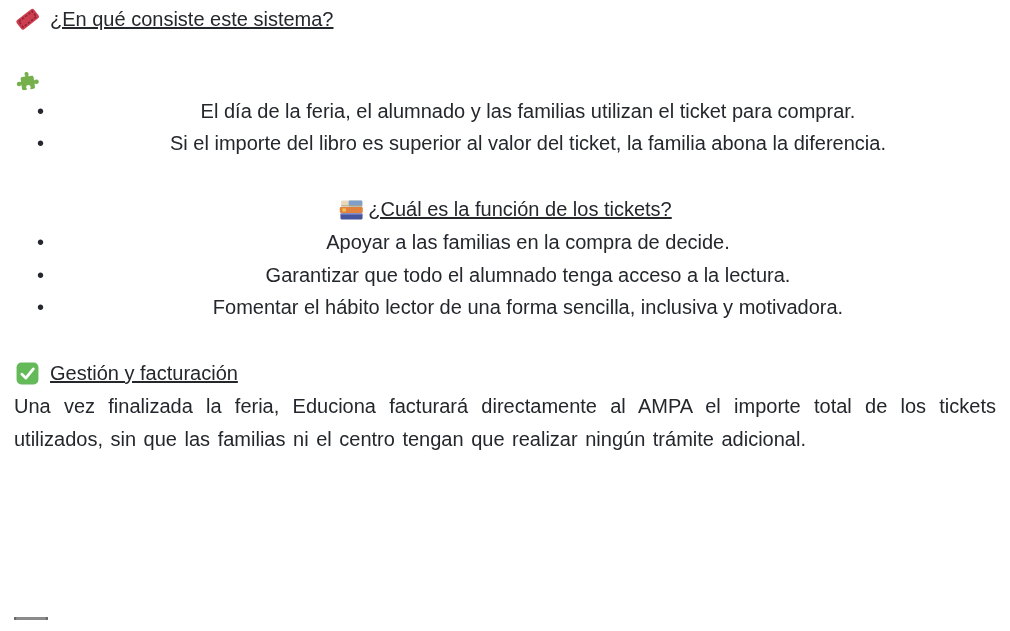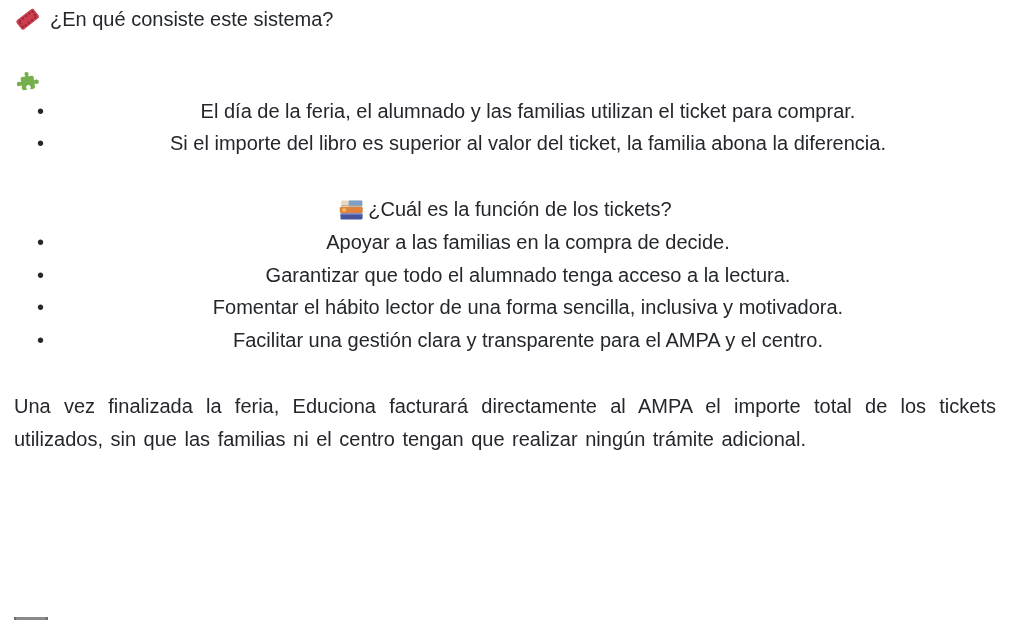--- a/index.html
+++ b/index.html
@@ -18,20 +18,21 @@
     height: 100%;
     padding: 3px 14px 0 14px;
   }
   .section { margin-bottom: 32.8px; }
   .section:last-child { margin-bottom: 0; }
   .heading {
     display: flex;
     align-items: center;
     gap: 9px;
     font-weight: 400;
+    text-decoration: underline;
   }
   .heading.tight { gap: 3px; justify-content: center; }
   .emoji {
     flex: 0 0 auto;
     display: inline-flex;
     width: 27px; height: 26px;
     align-items: center; justify-content: center;
   }
   .emoji svg { display: block; }
   .para {
@@ -113,23 +114,31 @@
           <rect x="9.4" y="4.2" width="12.6" height="5.4" rx="1" fill="#7d9fc9"></rect>
           <rect x="2.4" y="8.6" width="19.6" height="1" fill="#b7a784"></rect>
         </svg>
       </span>
       <span>¿Cuál es la función de los tickets?</span>
     </div>
     <ul class="bullets">
       <li>Apoyar a las familias en la compra de decide.</li>
       <li>Garantizar que todo el alumnado tenga acceso a la lectura.</li>
       <li>Fomentar el hábito lector de una forma sencilla, inclusiva y motivadora.</li>
-      <li>Facilitar una gestión clara y transparente para el AMPA y el centro.</li>
     </ul>
   </div>
 
   <div class="section">
+    <div class="heading">
+      <span class="emoji">
+        <svg width="25" height="25" viewBox="0 0 24 24">
+          <rect x="1.5" y="1.5" width="21" height="21" rx="4.5" fill="#64ba58"></rect>
+          <polyline points="6.6,12.6 10.4,16.4 17.6,7.6" fill="none" stroke="#ffffff" stroke-width="2.7" stroke-linecap="round" stroke-linejoin="round"></polyline>
+        </svg>
+      </span>
+      <span>Gestión y facturación</span>
+    </div>
     <p class="para">Una vez finalizada la feria, Educiona facturará directamente al AMPA el importe total de los tickets utilizados, sin que las familias ni el centro tengan que realizar ningún trámite adicional.</p>
   </div>
 
   <div class="cutoff-fragment"></div>
 
 </div>
 
 </body></html>

